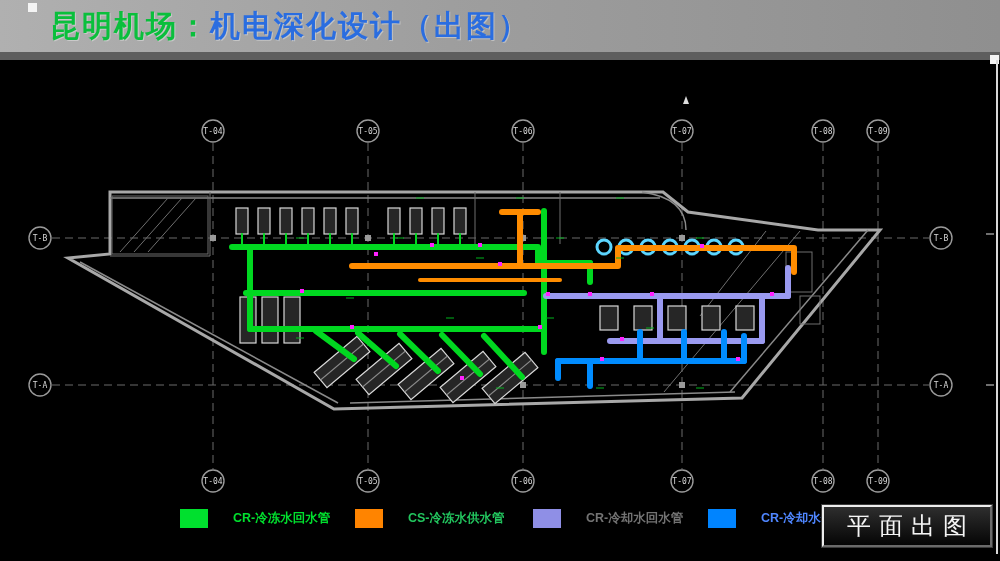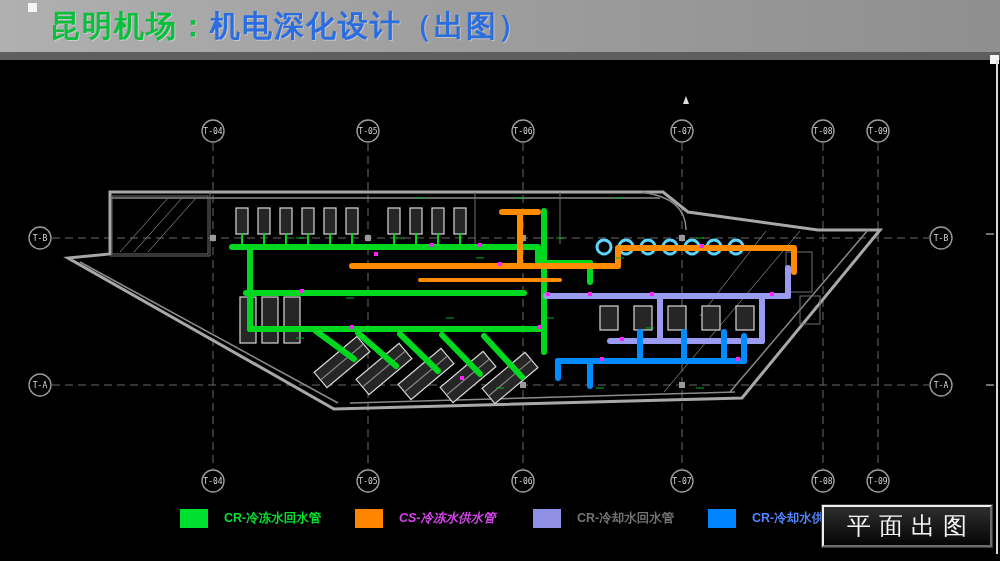--- a/index.html
+++ b/index.html
@@ -36,21 +36,21 @@
   .po-thin{stroke:#ff8c00;stroke-width:4;}
   .pp{stroke:#9a9af0;stroke-width:6;}
   .pb{stroke:#008cff;stroke-width:6;}
   .fan{stroke:#5cd6ff;stroke-width:3;fill:none;}
   .mk{fill:#ff22ff;}
   .lbl-speck{stroke:#00b31c;stroke-width:1;}
   .white-mark{stroke:#dddddd;stroke-width:1.2;}
   
   .legend-item{position:absolute;top:449px;height:19px;display:flex;align-items:center;}
   .swatch{display:inline-block;width:28px;height:19px;}
-  .legend-label{margin-left:16px;font-size:12.5px;font-weight:bold;white-space:nowrap;}
+  .legend-label{margin-left:25px;font-size:12.5px;font-weight:bold;white-space:nowrap;}
   
   .plan-btn{position:absolute;left:822px;top:445px;width:170px;height:42px;
             box-sizing:border-box;display:flex;align-items:center;justify-content:center;
             background:linear-gradient(#2e2e2e,#050505);
             border:2px solid;border-color:#ededed #6a6a6a #6a6a6a #ededed;
             outline:1px solid #3a3a3a;
             color:#f5f5f5;font-size:24px;letter-spacing:8px;
             font-family:"Liberation Serif",serif;cursor:pointer;padding-left:8px;}
 </style>
 </head>
@@ -299,21 +299,21 @@
           </g>
       </g>
     </svg>
 
     <div class="legend-item" style="left:180px">
       <span class="swatch" style="background: rgb(0, 224, 46);"></span>
       <span class="legend-label" style="color: rgb(0, 224, 46);">CR-冷冻水回水管</span>
     </div>
     <div class="legend-item" style="left:355px">
       <span class="swatch" style="background: rgb(255, 132, 0);"></span>
-      <span class="legend-label" style="color: #d946ef; font-style: italic;">CS-冷冻水供水管</span>
+      <span class="legend-label" style="color: #22c55e;">CS-冷冻水供水管</span>
     </div>
     <div class="legend-item" style="left:533px">
       <span class="swatch" style="background: rgb(143, 143, 230);"></span>
       <span class="legend-label" style="color: #737373;">CR-冷却水回水管</span>
     </div>
     <div class="legend-item" style="left:708px">
       <span class="swatch" style="background: rgb(0, 132, 255);"></span>
       <span class="legend-label" style="color: rgb(79, 134, 255);">CR-冷却水供水管</span>
     </div>
 

